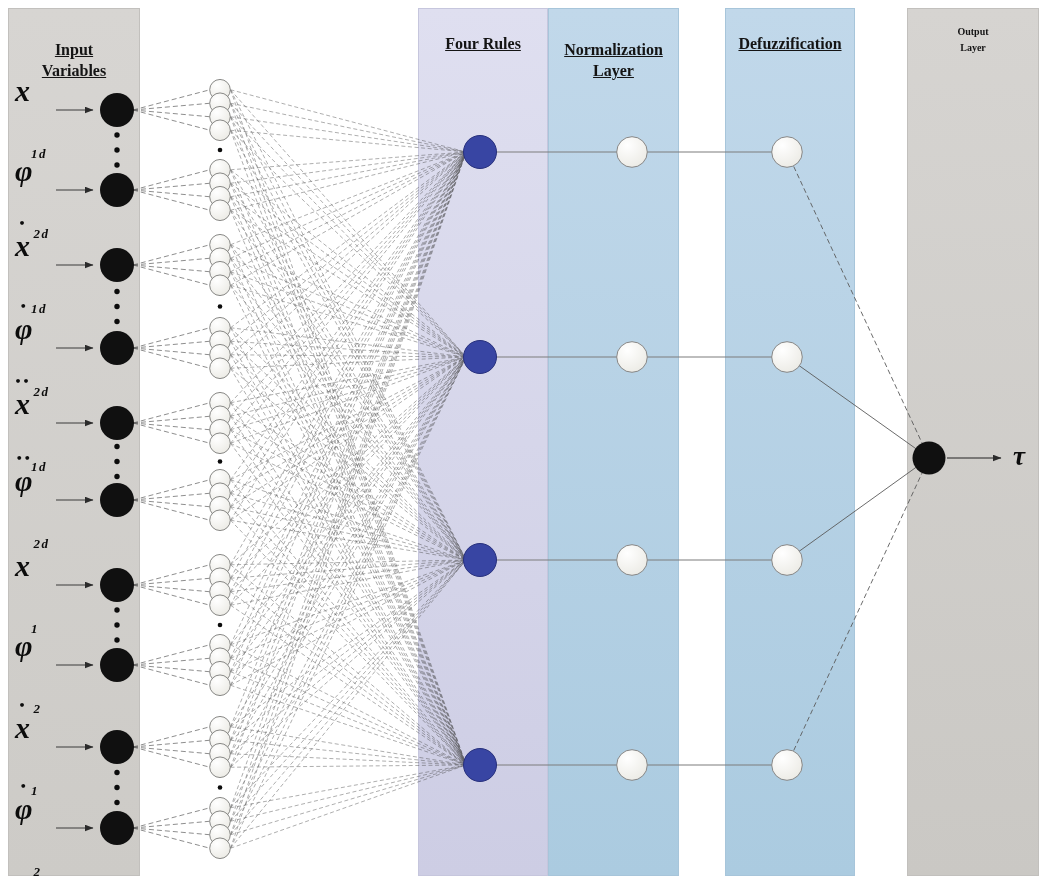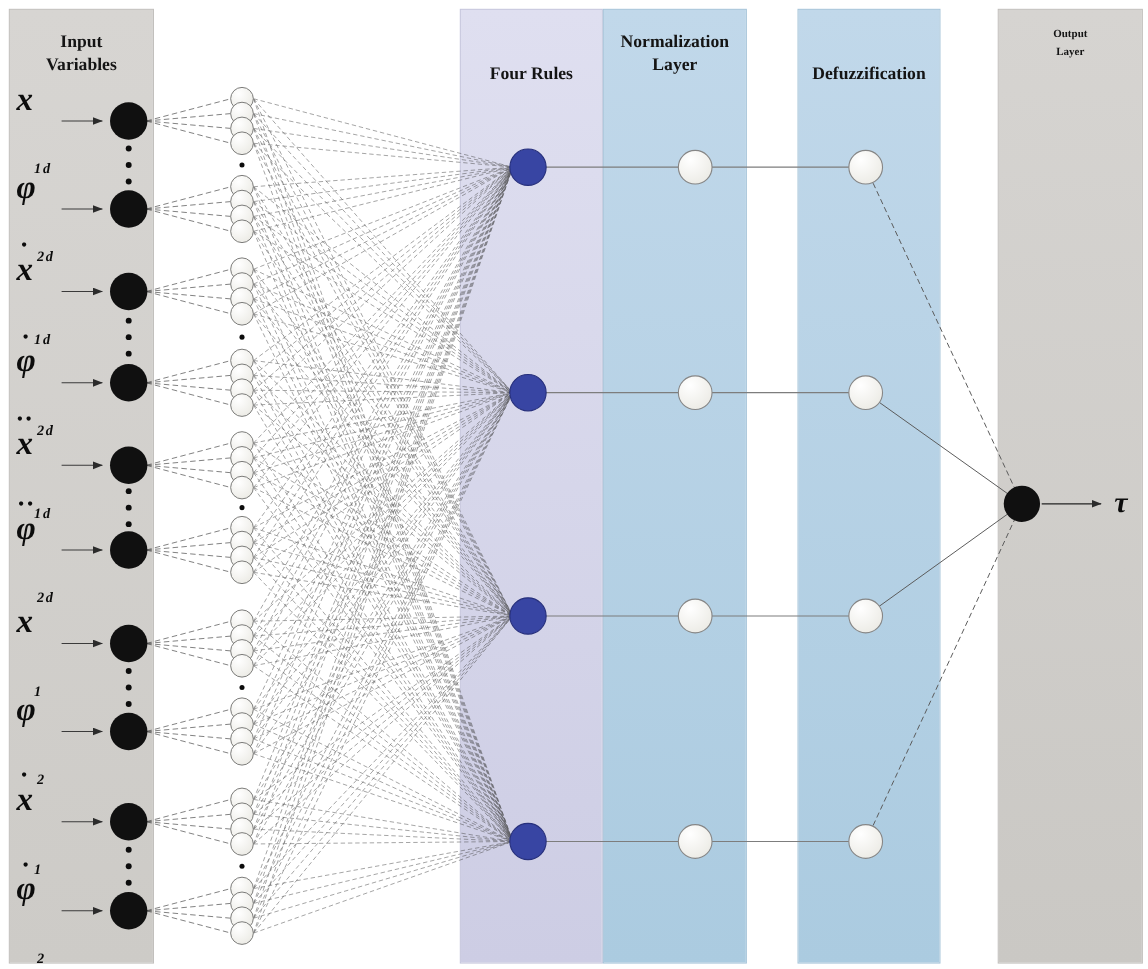--- a/index.html
+++ b/index.html
@@ -11,22 +11,22 @@
   .col-inputs {left:8px;  width:130px;background:linear-gradient(180deg,#d7d5d2,#cdcbc7);border:1px solid #c2c0bd;}
   .col-mfs    {left:157px;width:128px;background:linear-gradient(180deg,#dcdcee,#c5c5df);border:1px solid #c0c0d8;}
   .col-rules  {left:418px;width:128px;background:linear-gradient(180deg,#dfdff0,#cdcde4);border:1px solid #c6c6dd;}
   .col-norm   {left:548px;width:129px;background:linear-gradient(180deg,#c1d8ea,#abcbe0);border:1px solid #a7c5da;}
   .col-defuzz {left:725px;width:128px;background:linear-gradient(180deg,#c1d8ea,#abcbe0);border:1px solid #a7c5da;}
   .col-output {left:907px;width:130px;background:linear-gradient(180deg,#d6d4d1,#cac8c4);border:1px solid #c2c0bd;}
   .col-title{
     width:100%;text-align:center;font-weight:bold;color:#141414;
     font-size:16px;line-height:21px;white-space:pre-line;
   }
-  .t2{padding-top:19px;}
-  .t1{padding-top:48px;}
+  .t2{padding-top:30px;text-decoration:underline;}
+  .t1{padding-top:24px;text-decoration:underline;}
   .t-small{font-size:10px;line-height:16px;padding-top:15px;}
   #net{position:absolute;left:0;top:0;}
   .lbl{
     position:absolute;display:flex;align-items:flex-start;color:#0c0c0c;
     transform:translateY(-58%);
   }
   .lbl .stack{position:relative;display:inline-block;}
   .lbl .dots{
     position:absolute;top:-11px;left:50%;transform:translateX(-50%);
     font-size:11px;line-height:10px;font-weight:bold;letter-spacing:1px;color:#0c0c0c;

